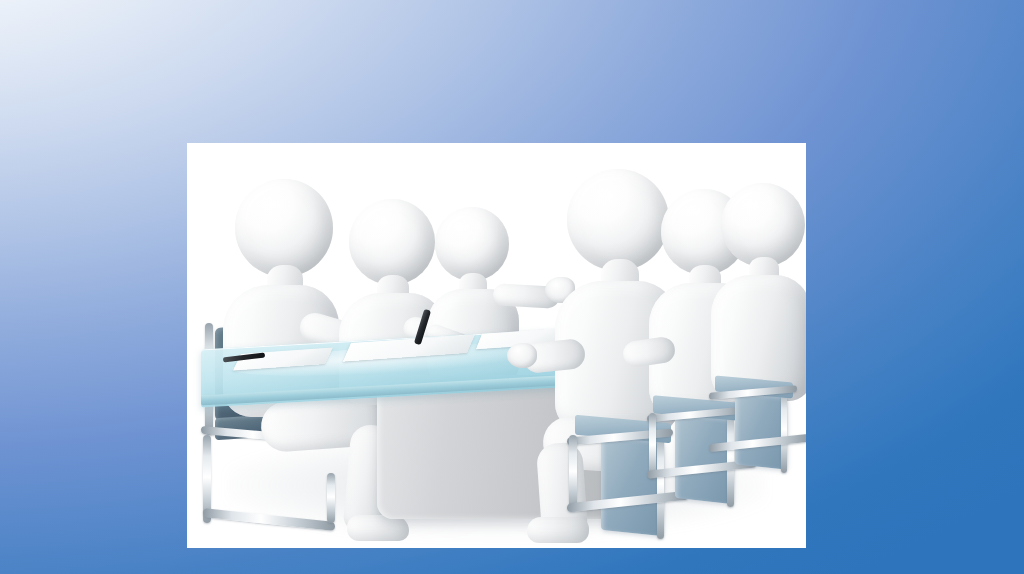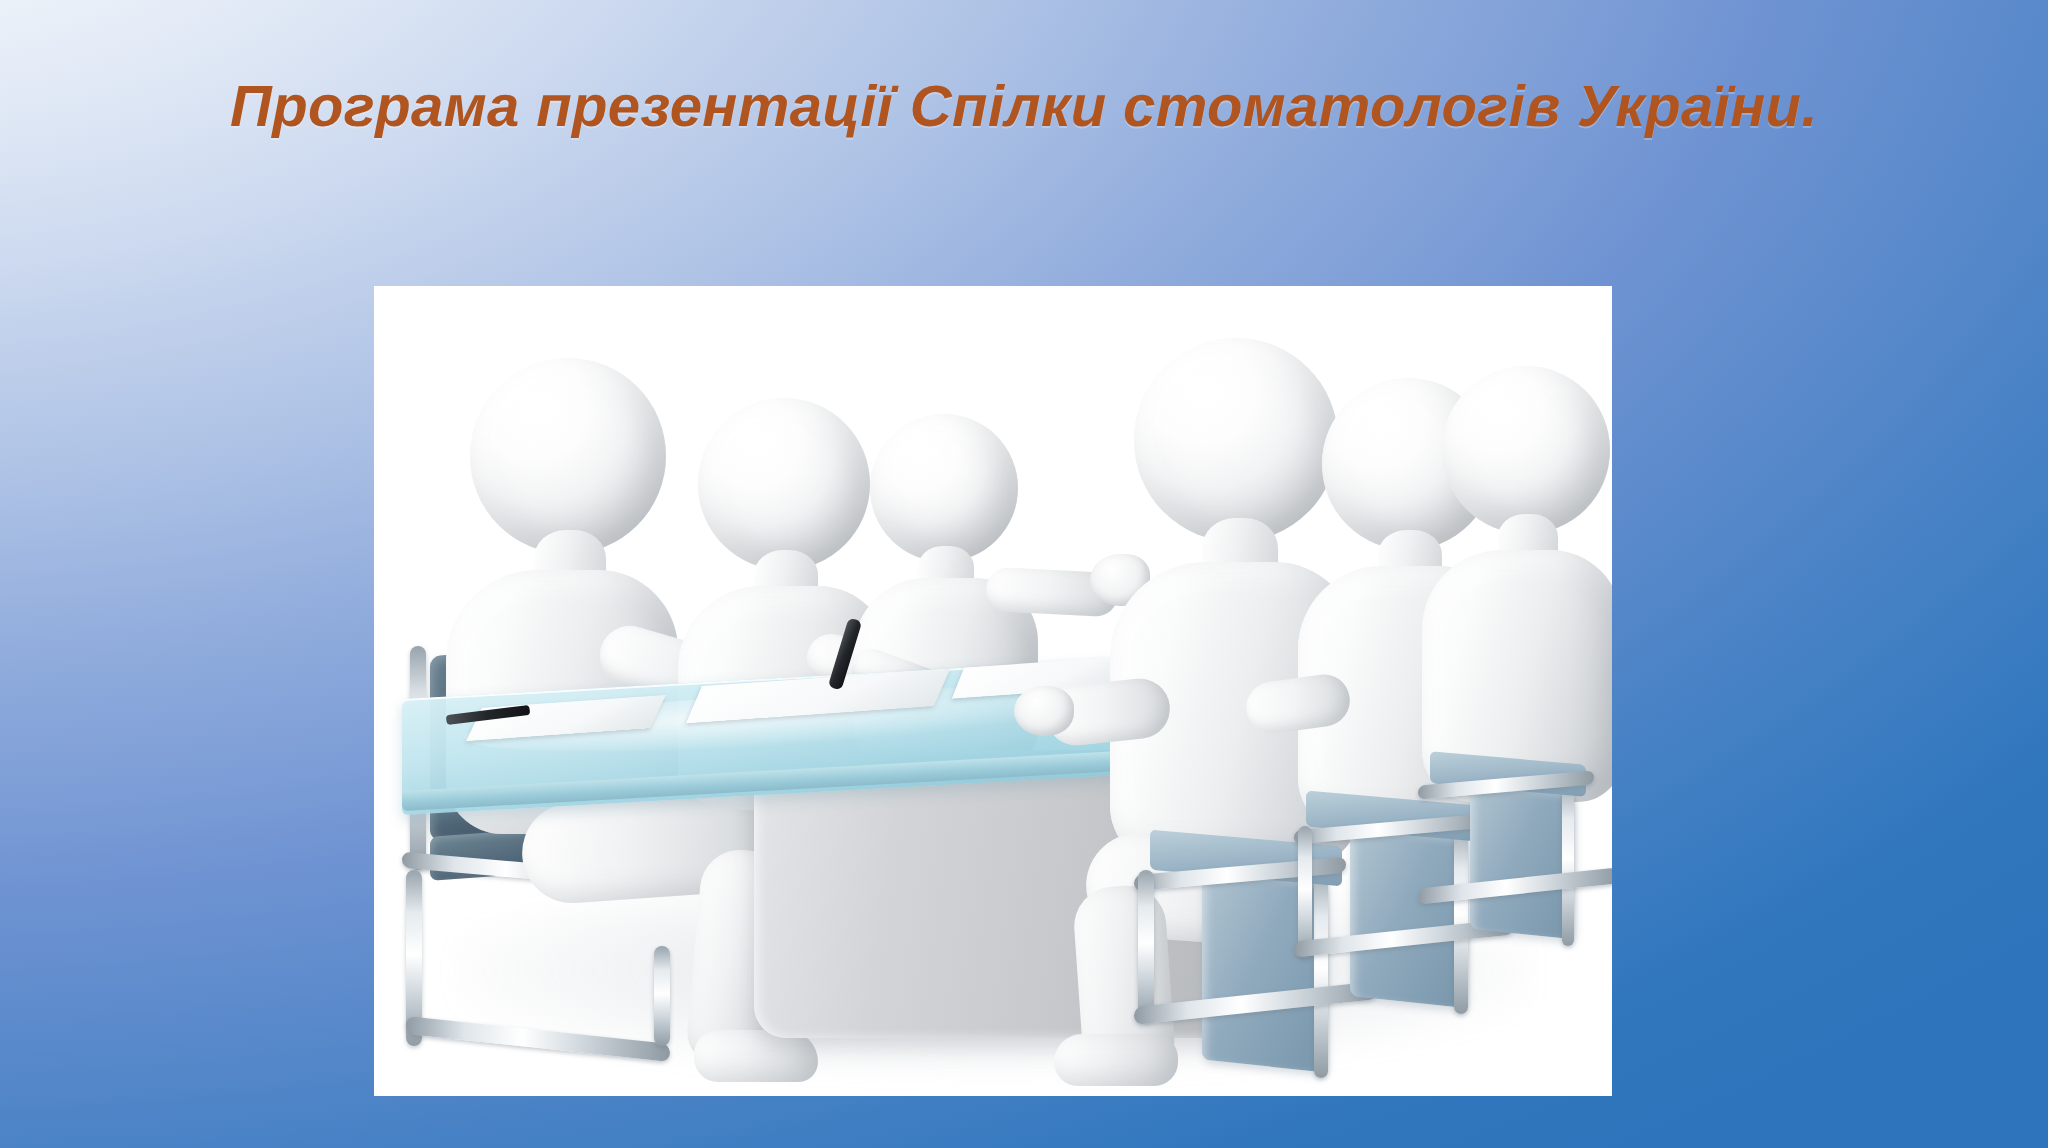--- a/index.html
+++ b/index.html
@@ -169,21 +169,20 @@
     position:absolute; border-radius:3px;
     background:linear-gradient(150deg,#5b646c 0%,#32383e 45%,#1d2126 100%);
     box-shadow:0 1px 2px rgba(90,110,120,0.4);
   }
 </style>
 </head>
 <body>
 
 <div id="slide">
 
-  <div id="title">Програма презентації Спілки стоматологів України.</div>
 
   <div id="picture">
     <div id="scene">
 
       <div class="floor-shadow"></div>
 
       <div class="chair-back-dark" style="left:28px; top:182px; width:74px; height:92px; transform:skewY(-5deg);"></div>
       <div class="chrome-bar vert" style="left:18px; top:180px; width:8px; height:112px; border-radius:5px;"></div>
       <div class="chair-seat-dark" style="left:28px; top:272px; width:96px; height:22px; transform:skewY(-4deg);"></div>
       <div class="chrome-bar" style="left:14px; top:288px; width:118px; height:8px; transform:skewY(5deg);"></div>

